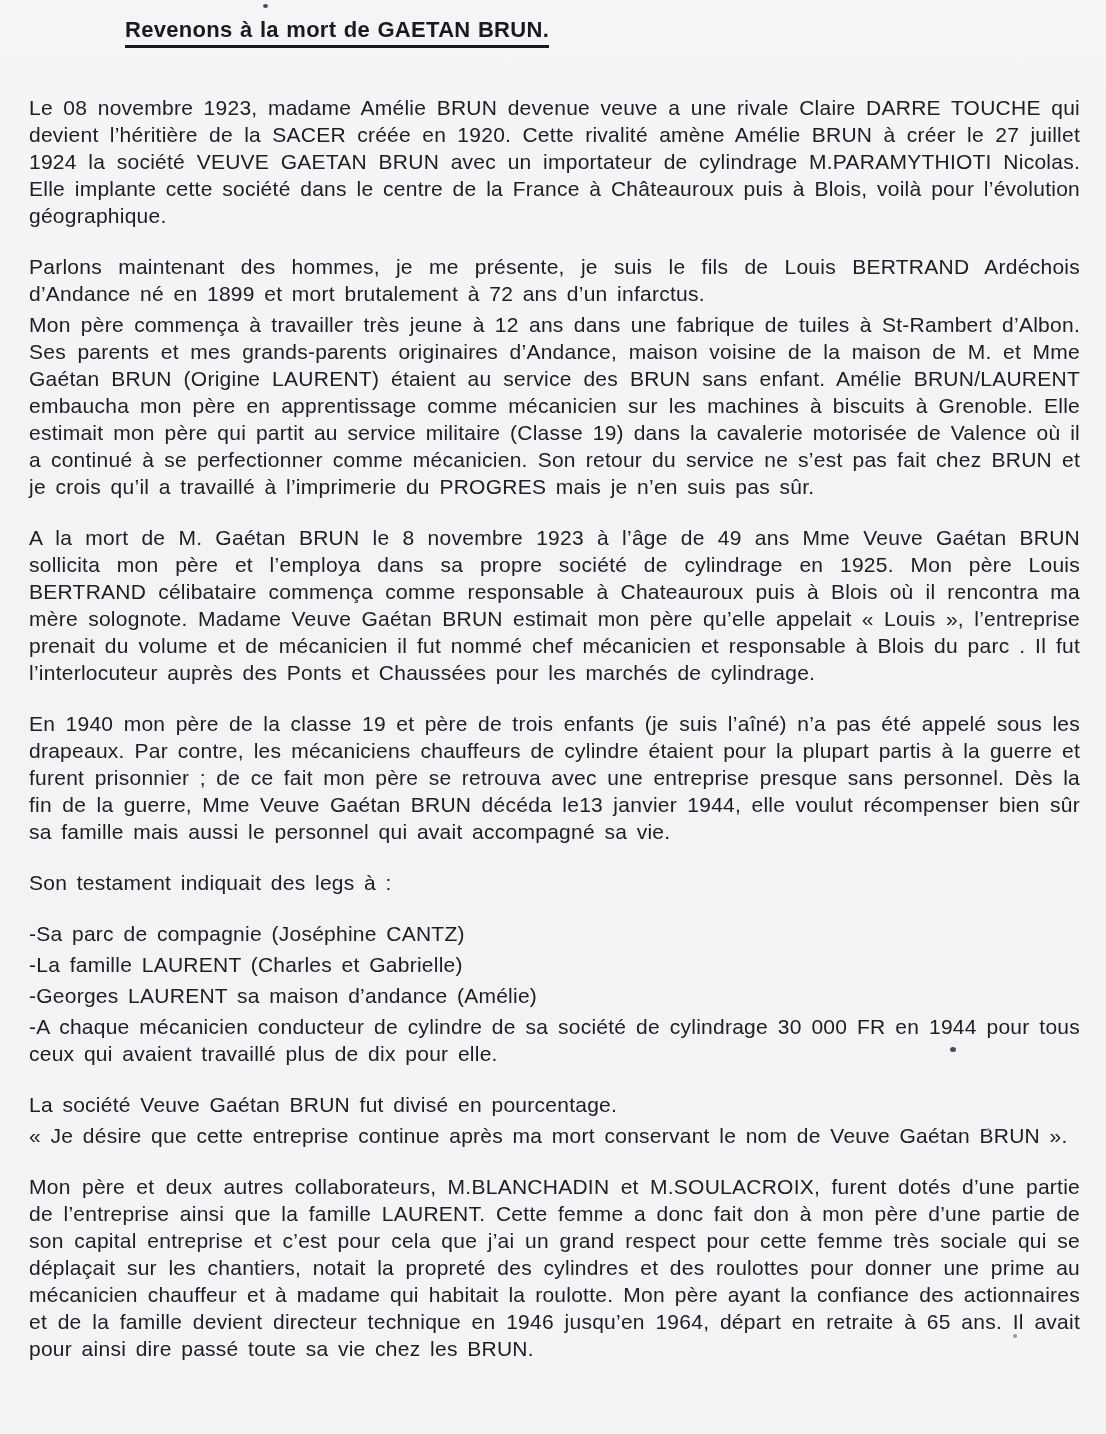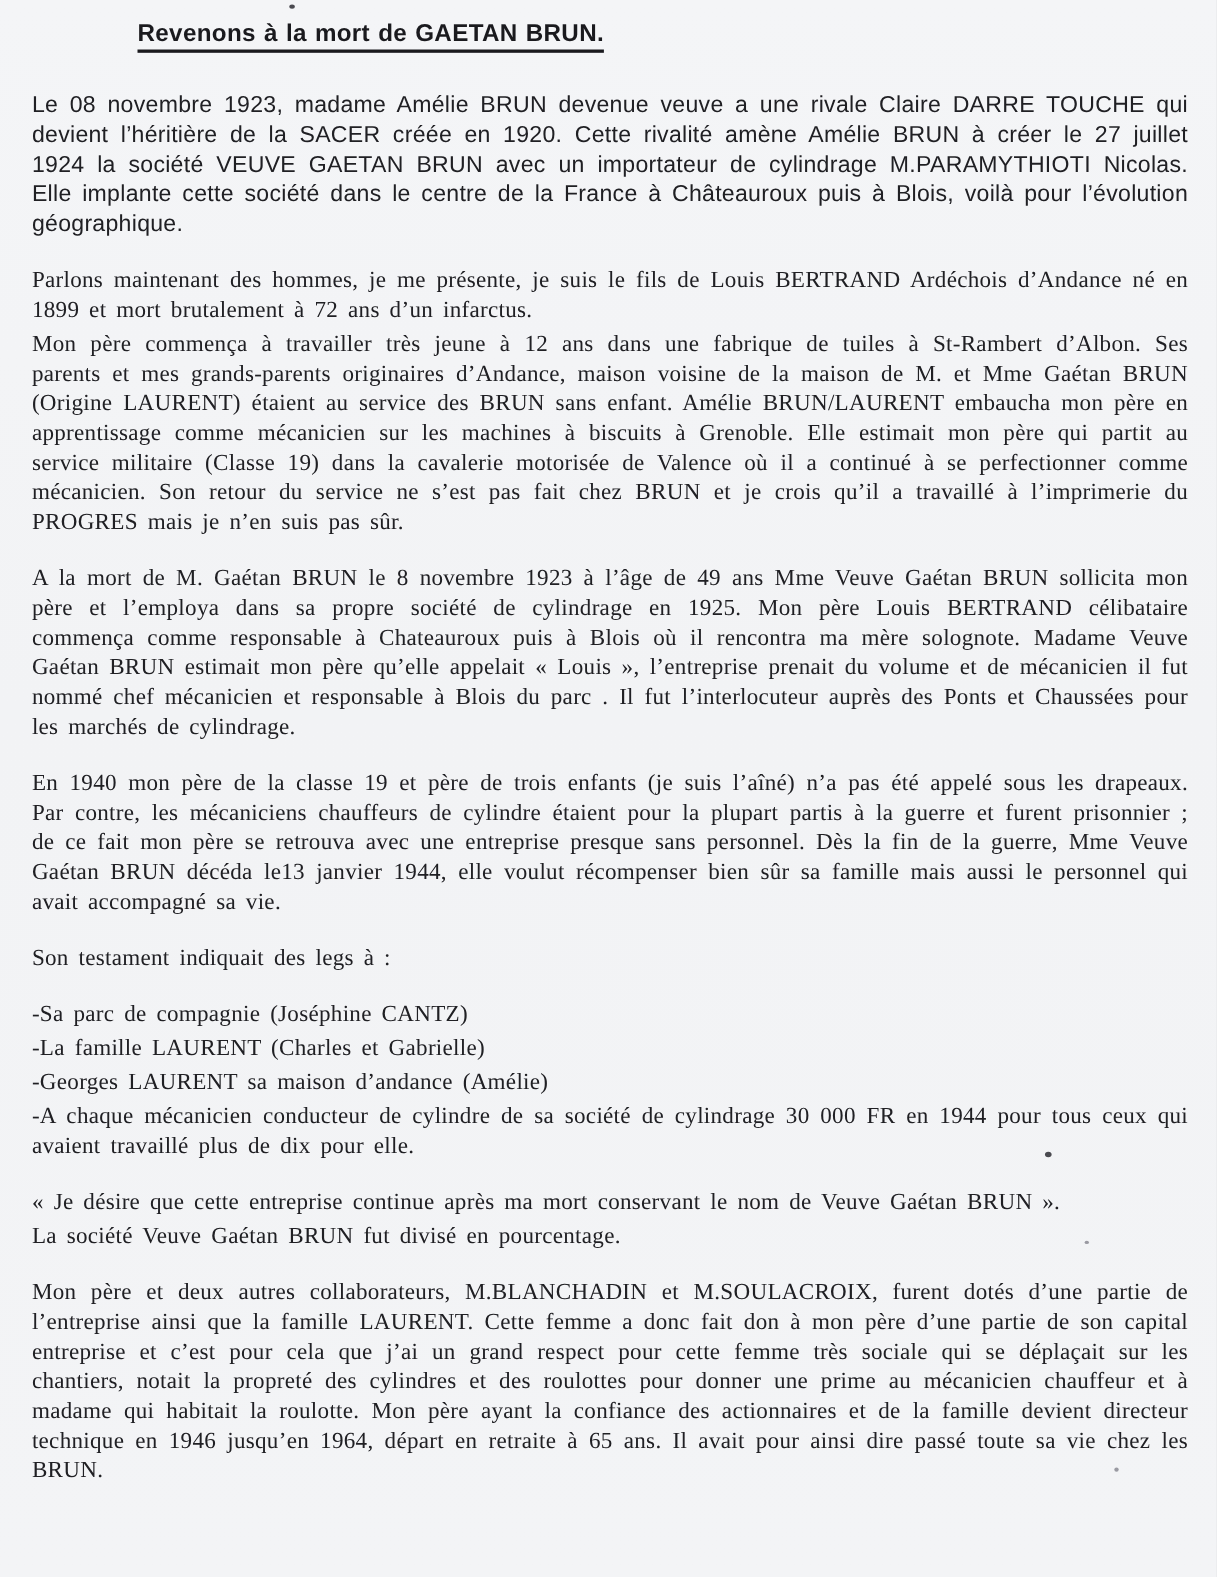--- a/index.html
+++ b/index.html
@@ -18,35 +18,35 @@
     background: linear-gradient(180deg, #f4f5f7 0%, #f2f3f5 45%, #f3f4f6 100%);
     font-family: "Liberation Sans", "DejaVu Sans", sans-serif;
     font-size: 21px;
     line-height: 27px;
     color: #202024;
     text-align: justify;
     word-spacing: 3.5px;
     letter-spacing: 0.25px;
   }
   .title-wrap {
-    margin: 2px 0 34px 100px;
+    margin: 2px 0 46px 100px;
     text-align: left;
     word-spacing: 1px;
   }
   .title {
     display: inline-block;
     font-weight: bold;
     font-size: 22px;
     letter-spacing: 0.3px;
     color: #1a1a1e;
     border-bottom: 3px solid #1a1a1e;
     padding-bottom: 2px;
   }
   p { margin: 4px; }
-  .mt { margin-top: 24px; font-family: Liberation Serif, serif; }
+  .mt { margin-top: 24px; }
   .speck {
     position: absolute;
     background: #4a4a50;
     border-radius: 50%;
   }
   .speck.faint { background: #9a9aa2; }
 </style>
 </head>
 <body>
 
@@ -70,22 +70,22 @@
   <p class="mt">Son testament indiquait des legs à :</p>
 
   <div class="mt">
     <p>-Sa parc de compagnie (Joséphine CANTZ)</p>
     <p>-La famille LAURENT (Charles et Gabrielle)</p>
     <p>-Georges LAURENT sa maison d’andance (Amélie)</p>
     <p>-A chaque mécanicien conducteur de cylindre de sa société de cylindrage 30 000 FR en 1944 pour tous ceux qui avaient travaillé plus de dix pour elle.</p>
   </div>
 
   <div class="mt">
+    <p>La société Veuve Gaétan BRUN fut divisé en pourcentage.</p>
     <p>« Je désire que cette entreprise continue après ma mort conservant le nom de Veuve Gaétan BRUN ».</p>
-    <p>La société Veuve Gaétan BRUN fut divisé en pourcentage.</p>
   </div>
 
   <p class="mt">Mon père et deux autres collaborateurs, M.BLANCHADIN et M.SOULACROIX, furent dotés d’une partie de l’entreprise ainsi que la famille LAURENT. Cette femme a donc fait don à mon père d’une partie de son capital entreprise et c’est pour cela que j’ai un grand respect pour cette femme très sociale qui se déplaçait sur les chantiers, notait la propreté des cylindres et des roulottes pour donner une prime au mécanicien chauffeur et à madame qui habitait la roulotte. Mon père ayant la confiance des actionnaires et de la famille devient directeur technique en 1946 jusqu’en 1964, départ en retraite à 65 ans. Il avait pour ainsi dire passé toute sa vie chez les BRUN.</p>
 
   <div class="speck" style="left:263px; top:4px; width:5px; height:4px;"></div>
   <div class="speck" style="left:950px; top:1047px; width:6px; height:5px;"></div>
   <div class="speck faint" style="left:986px; top:1128px; width:4px; height:3px;"></div>
   <div class="speck faint" style="left:1013px; top:1334px; width:4px; height:4px;"></div>
 
 </div>

